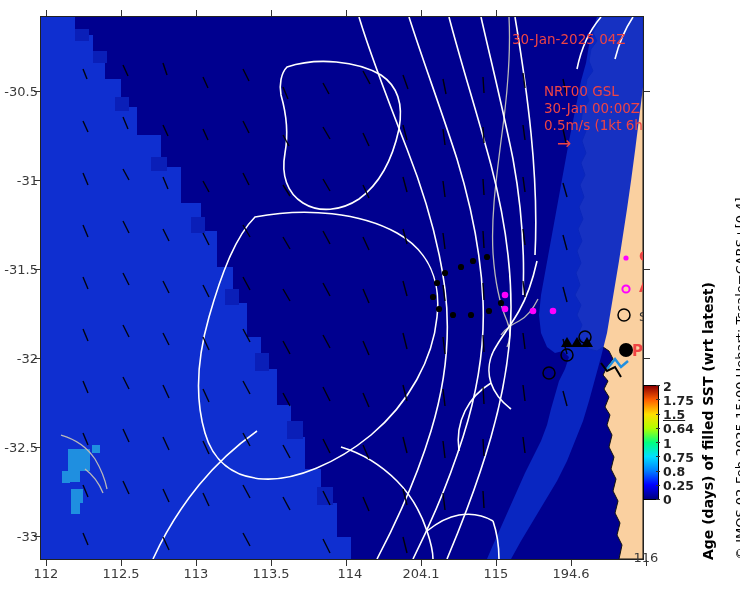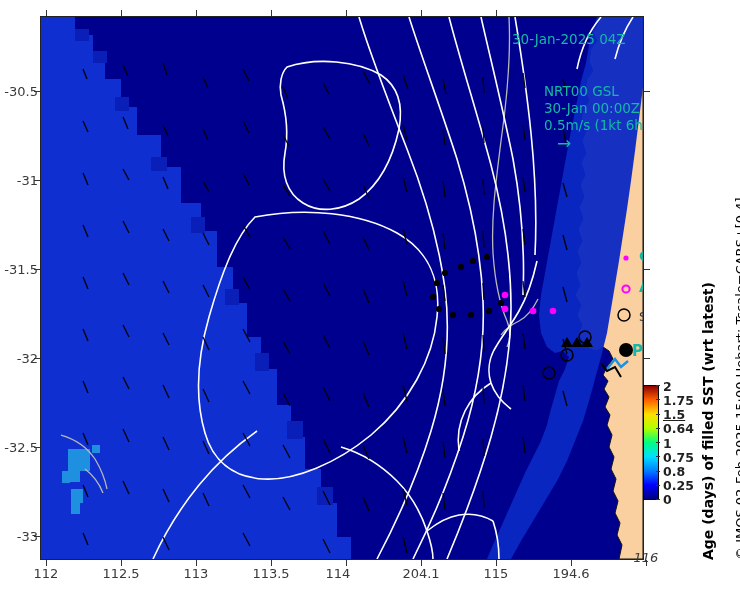--- a/index.html
+++ b/index.html
@@ -15,21 +15,21 @@
   #plotsvg{position:absolute;left:0;top:0;}
 
   
   .xtick-label{position:absolute;font-size:13px;color:#3a3a3a;
                text-align:center;width:60px;}
   .ytick-label{position:absolute;font-size:13px;color:#3a3a3a;
                text-align:right;width:46px;}
   .tickmark{position:absolute;background:#333;}
 
   
-  .ann{position:absolute;color:#14b8a6;white-space:nowrap;}
+  .ann{position:absolute;color:#ef4444;white-space:nowrap;}
   .ann-date{font-size:13.5px;}
   .ann-blk{font-size:13.5px;line-height:17px;}
   .leg-name{font-weight:bold;font-size:14px;}
   .leg-ship{font-size:12.5px;color:#333;}
   .perth-lbl{font-weight:bold;font-size:15px;}
 
   
   #cbar{position:absolute;left:643px;top:385px;width:16px;height:115px;
         border:1px solid #000;box-sizing:border-box;
         background:linear-gradient(to top,
@@ -335,25 +335,25 @@
     </svg>
 
     <div class="ann perth-lbl" style="left:591px;top:325px;">Perth</div>
   </div>
 
   <div>
     <div class="xtick-label" style="left:16px;top:566px;">112</div>
     <div class="xtick-label" style="left:91px;top:566px;">112.5</div>
     <div class="xtick-label" style="left:166px;top:566px;">113</div>
     <div class="xtick-label" style="left:241px;top:566px;">113.5</div>
-    <div class="xtick-label" style="left:308px;top:566px;">114</div>
+    <div class="xtick-label" style="left:320px;top:566px;">114</div>
     <div class="xtick-label" style="left:391px;top:566px;">204.1</div>
     <div class="xtick-label" style="left:466px;top:566px;">115</div>
     <div class="xtick-label" style="left:541px;top:566px;">194.6</div>
-    <div class="xtick-label" style="left:616px;top:550px;font-style:italic;">116</div>
+    <div class="xtick-label" style="left:616px;top:550px;">116</div>
 
     <div class="tickmark" style="left:46px;top:560px;width:1px;height:6px;"></div>
     <div class="tickmark" style="left:121px;top:560px;width:1px;height:6px;"></div>
     <div class="tickmark" style="left:196px;top:560px;width:1px;height:6px;"></div>
     <div class="tickmark" style="left:271px;top:560px;width:1px;height:6px;"></div>
     <div class="tickmark" style="left:346px;top:560px;width:1px;height:6px;"></div>
     <div class="tickmark" style="left:421px;top:560px;width:1px;height:6px;"></div>
     <div class="tickmark" style="left:496px;top:560px;width:1px;height:6px;"></div>
     <div class="tickmark" style="left:571px;top:560px;width:1px;height:6px;"></div>
     <div class="tickmark" style="left:646px;top:560px;width:1px;height:6px;"></div>

